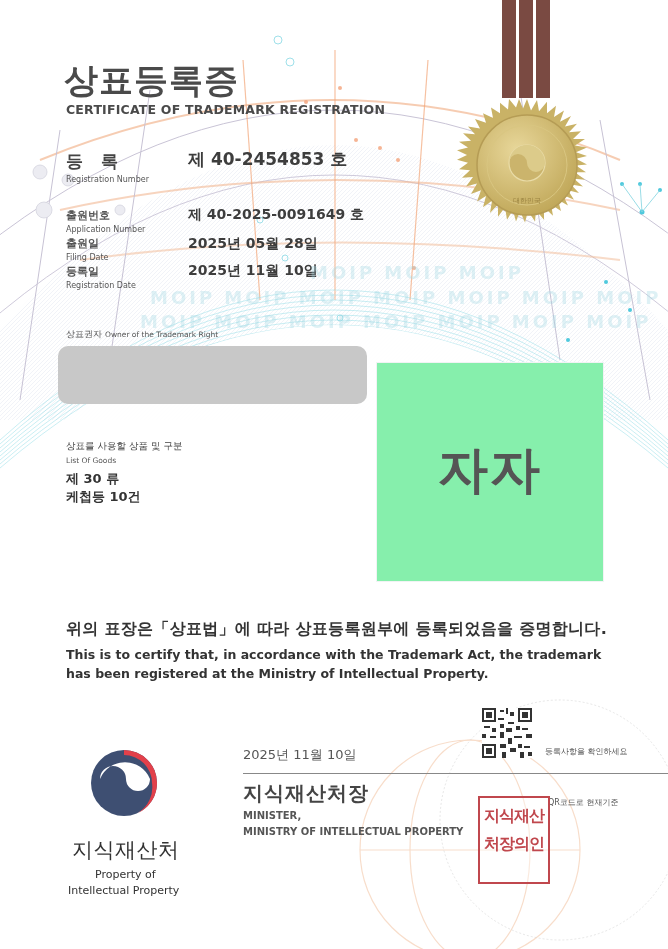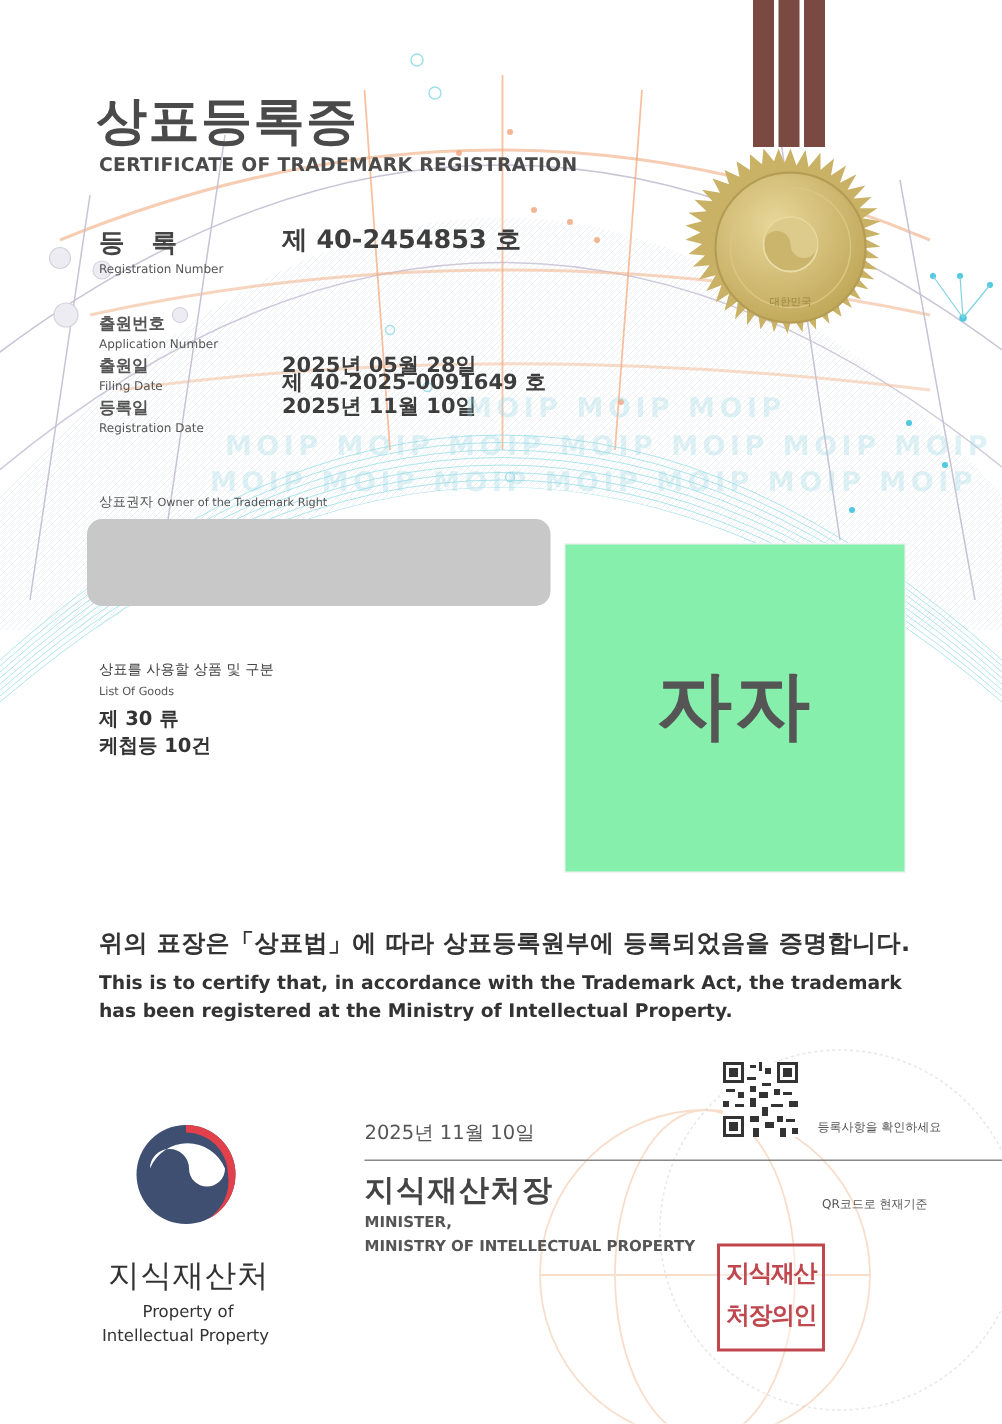--- a/index.html
+++ b/index.html
@@ -42,21 +42,21 @@
     .issue-date { left: 243px; top: 746px; font-size: 13px; color: #555; }
     .sig-line { left: 243px; top: 773px; width: 425px; height: 1px; background: #888; }
     .minister-ko { left: 243px; top: 780px; font-size: 20px; font-weight: bold; color: #444; letter-spacing: 1px; }
     .minister-en1 { left: 243px; top: 810px; font-size: 10px; font-weight: bold; color: #555; }
     .minister-en2 { left: 243px; top: 826px; font-size: 10px; font-weight: bold; color: #555; }
 
     .qr { left: 482px; top: 708px; width: 50px; height: 50px; }
     .qr-note1 { left: 548px; top: 772px; font-size: 8px; color: #555; margin-top: 25px; }
     .qr-note2 { left: 545px; top: 746px; font-size: 8px; color: #555; }
 
-    .stamp { left: 478px; top: 829px; width: 72px; height: 72px; border: 2px solid #c0474d; box-sizing: border-box; background: rgba(255,255,255,0.4); }
+    .stamp { left: 478px; top: 796px; width: 72px; height: 88px; border: 2px solid #c0474d; box-sizing: border-box; background: rgba(255,255,255,0.4); }
     .stamp-line { position: absolute; left: 2px; right: 2px; text-align: center; font-size: 16px; font-weight: bold; color: #c0474d; letter-spacing: -1px; }
 
     .logo { left: 86px; top: 745px; width: 76px; height: 76px; }
     .org-ko { left: 72px; top: 836px; font-size: 21px; color: #333; letter-spacing: 0.5px; font-family: Liberation Serif, serif; }
     .org-en1 { left: 95px; top: 868px; font-size: 11px; color: #333; }
     .org-en2 { left: 68px; top: 884px; font-size: 11px; color: #333; }
 
     .seal { left: 447px; top: 85px; width: 160px; height: 160px; }
     .ribbon { left: 502px; top: 0px; width: 50px; height: 98px; }
   </style>
@@ -181,21 +181,21 @@
 
 <div class="abs title-ko">상표등록증</div>
 <div class="abs title-en">CERTIFICATE OF TRADEMARK REGISTRATION</div>
 
 <div class="abs lbl-ko-big" style="left:66px; top:150px;">등 록</div>
 <div class="abs lbl-en" style="left:66px; top:175px;">Registration Number</div>
 <div class="abs val-big" style="left:188px; top:148px;">제 40-2454853 호</div>
 
 <div class="abs lbl-ko" style="left:66px; top:208px;">출원번호</div>
 <div class="abs lbl-en" style="left:66px; top:225px;">Application Number</div>
-<div class="abs val" style="left:188px; top:206px;margin-top:40px;">제 40-2025-0091649 호</div>
+<div class="abs val" style="left:188px; top:206px;">제 40-2025-0091649 호</div>
 
 <div class="abs lbl-ko" style="left:66px; top:236px;">출원일</div>
 <div class="abs lbl-en" style="left:66px; top:253px;">Filing Date</div>
 <div class="abs val" style="left:188px; top:235px;">2025년 05월 28일</div>
 
 <div class="abs lbl-ko" style="left:66px; top:264px;">등록일</div>
 <div class="abs lbl-en" style="left:66px; top:281px;">Registration Date</div>
 <div class="abs val" style="left:188px; top:262px;">2025년 11월 10일</div>
 
 <div class="abs watermark-row" style="left:310px; top:262px;">MOIP  MOIP  MOIP</div>

